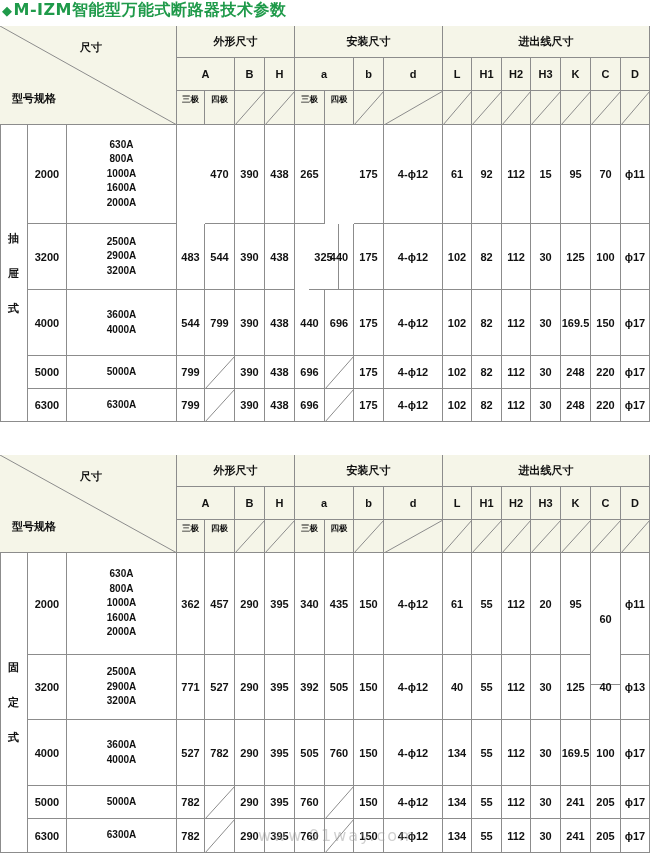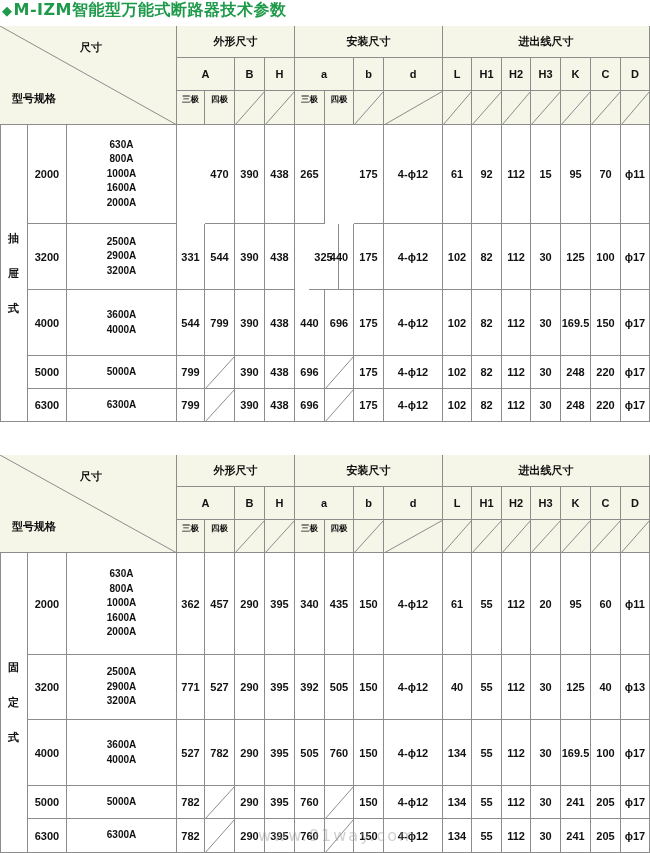--- a/index.html
+++ b/index.html
@@ -138,21 +138,21 @@
     <div class="cell dat" style="left: 531px; top: 99px; width: 30px; height: 99px;">15</div>
     <div class="cell dat" style="left: 561px; top: 99px; width: 30px; height: 99px;">95</div>
     <div class="cell dat" style="left: 591px; top: 99px; width: 30px; height: 99px;">70</div>
     <div class="cell dat" style="left: 621px; top: 99px; width: 29px; height: 99px;">ϕ11</div>
     <div class="cell dat" style="left: 28px; top: 198px; width: 39px; height: 66px;">3200</div>
     <div class="cell amps" style="left: 67px; top: 198px; width: 110px; height: 66px;">
       <span>2500A</span>
       <span>2900A</span>
       <span>3200A</span>
     </div>
-    <div class="cell dat" style="left: 177px; top: 198px; width: 28px; height: 66px;">331</div>
+    <div class="cell dat" style="left: 177px; top: 198px; width: 28px; height: 66px;">483</div>
     <div class="cell dat" style="left: 205px; top: 198px; width: 30px; height: 66px;">544</div>
     <div class="cell dat" style="left: 235px; top: 198px; width: 30px; height: 66px;">390</div>
     <div class="cell dat" style="left: 265px; top: 198px; width: 30px; height: 66px;">438</div>
     <div class="cell dat" style="left: 309px; top: 198px; width: 30px; height: 66px;">325</div>
     <div class="cell dat" style="left: 325px; top: 198px; width: 29px; height: 66px;">440</div>
     <div class="cell dat" style="left: 354px; top: 198px; width: 30px; height: 66px;">175</div>
     <div class="cell dat" style="left: 384px; top: 198px; width: 59px; height: 66px;">4-ϕ12</div>
     <div class="cell dat" style="left: 443px; top: 198px; width: 29px; height: 66px;">102</div>
     <div class="cell dat" style="left: 472px; top: 198px; width: 30px; height: 66px;">82</div>
     <div class="cell dat" style="left: 502px; top: 198px; width: 29px; height: 66px;">112</div>
@@ -338,21 +338,21 @@
     <div class="cell dat" style="left: 265px; top: 98px; width: 30px; height: 102px;">395</div>
     <div class="cell dat" style="left: 295px; top: 98px; width: 30px; height: 102px;">340</div>
     <div class="cell dat" style="left: 325px; top: 98px; width: 29px; height: 102px;">435</div>
     <div class="cell dat" style="left: 354px; top: 98px; width: 30px; height: 102px;">150</div>
     <div class="cell dat" style="left: 384px; top: 98px; width: 59px; height: 102px;">4-ϕ12</div>
     <div class="cell dat" style="left: 443px; top: 98px; width: 29px; height: 102px;">61</div>
     <div class="cell dat" style="left: 472px; top: 98px; width: 30px; height: 102px;">55</div>
     <div class="cell dat" style="left: 502px; top: 98px; width: 29px; height: 102px;">112</div>
     <div class="cell dat" style="left: 531px; top: 98px; width: 30px; height: 102px;">20</div>
     <div class="cell dat" style="left: 561px; top: 98px; width: 30px; height: 102px;">95</div>
-    <div class="cell dat" style="left: 591px; top: 98px; width: 30px; height: 102px;">60</div>
+    <div class="cell dat" style="left: 591px; top: 98px; width: 30px; height: 132px;">60</div>
     <div class="cell dat" style="left: 621px; top: 98px; width: 29px; height: 102px;">ϕ11</div>
     <div class="cell dat" style="left: 28px; top: 200px; width: 39px; height: 65px;">3200</div>
     <div class="cell amps" style="left: 67px; top: 200px; width: 110px; height: 65px;">
       <span>2500A</span>
       <span>2900A</span>
       <span>3200A</span>
     </div>
     <div class="cell dat" style="left: 177px; top: 200px; width: 28px; height: 65px;">771</div>
     <div class="cell dat" style="left: 205px; top: 200px; width: 30px; height: 65px;">527</div>
     <div class="cell dat" style="left: 235px; top: 200px; width: 30px; height: 65px;">290</div>

